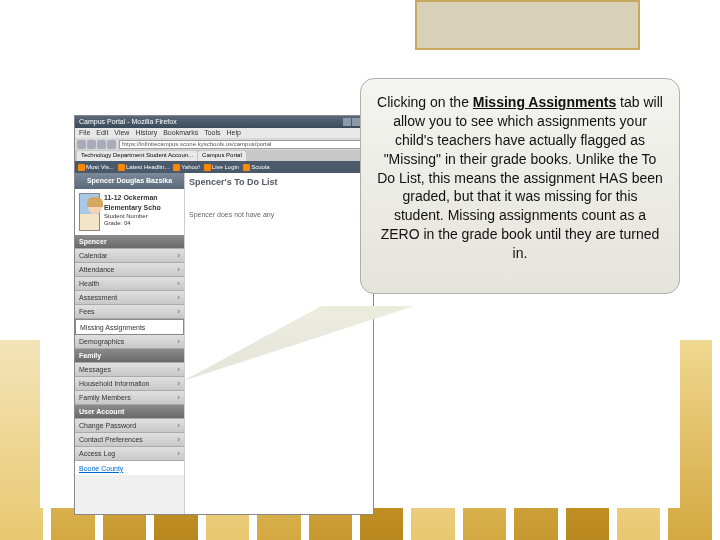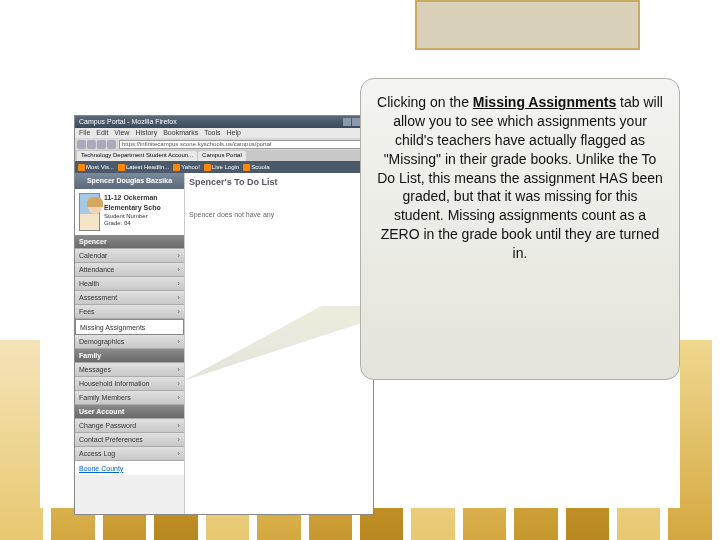--- a/index.html
+++ b/index.html
@@ -32,21 +32,21 @@
 .sinfo{font-size:6px;color:#333;line-height:1.3}
 .sinfo b{font-size:7px}
 .nav-item{height:14px;background:linear-gradient(#e0e0e0,#c8c8c8);border-bottom:1px solid #aaa;padding:0 4px;display:flex;align-items:center;justify-content:space-between;font-size:7px;color:#333;cursor:pointer}
 .nav-item.hdr{background:linear-gradient(#8a8a8a,#6a6a6a);color:#fff;font-weight:bold;justify-content:flex-start}
 .nav-item.white{background:#fff;border:1px solid #888;height:16px}
 .nav-item .chev{font-size:8px;color:#666}
 .nav-item.link{background:#fff;color:#06c;text-decoration:underline;border:none;height:14px}
 .main{flex:1;padding:4px;background:#fff}
 .todo-title{font-size:9px;font-weight:bold;color:#556;margin-bottom:24px}
 .todo-text{font-size:7px;color:#666}
-.callout{position:absolute;top:0;right:0;width:320px;height:302px;background:linear-gradient(#f4f4f0,#e4e4dc);border:1px solid #b0b0a8;border-radius:14px;padding:14px 16px;font-size:14px;line-height:1.35;text-align:center;color:#111}
+.callout{position:absolute;top:0;right:0;width:320px;height:216px;background:linear-gradient(#f4f4f0,#e4e4dc);border:1px solid #b0b0a8;border-radius:14px;padding:14px 16px;font-size:14px;line-height:1.35;text-align:center;color:#111}
 .callout b{font-weight:bold;text-decoration:underline}
 .tail{position:absolute;top:230px;left:370px;width:0;height:0}
 .tail::before{content:"";position:absolute;width:230px;height:75px;background:linear-gradient(#ececde,#e4e4dc);clip-path:polygon(100% 0,60% 0,0 100%);left:-227px;top:-2px;border-left:1px solid #b0b0a8}
 </style>
 </head>
 <body>
 
 <div class="stripes">
   <div class="stripe s1"></div>
     <div class="stripe s2"></div>

